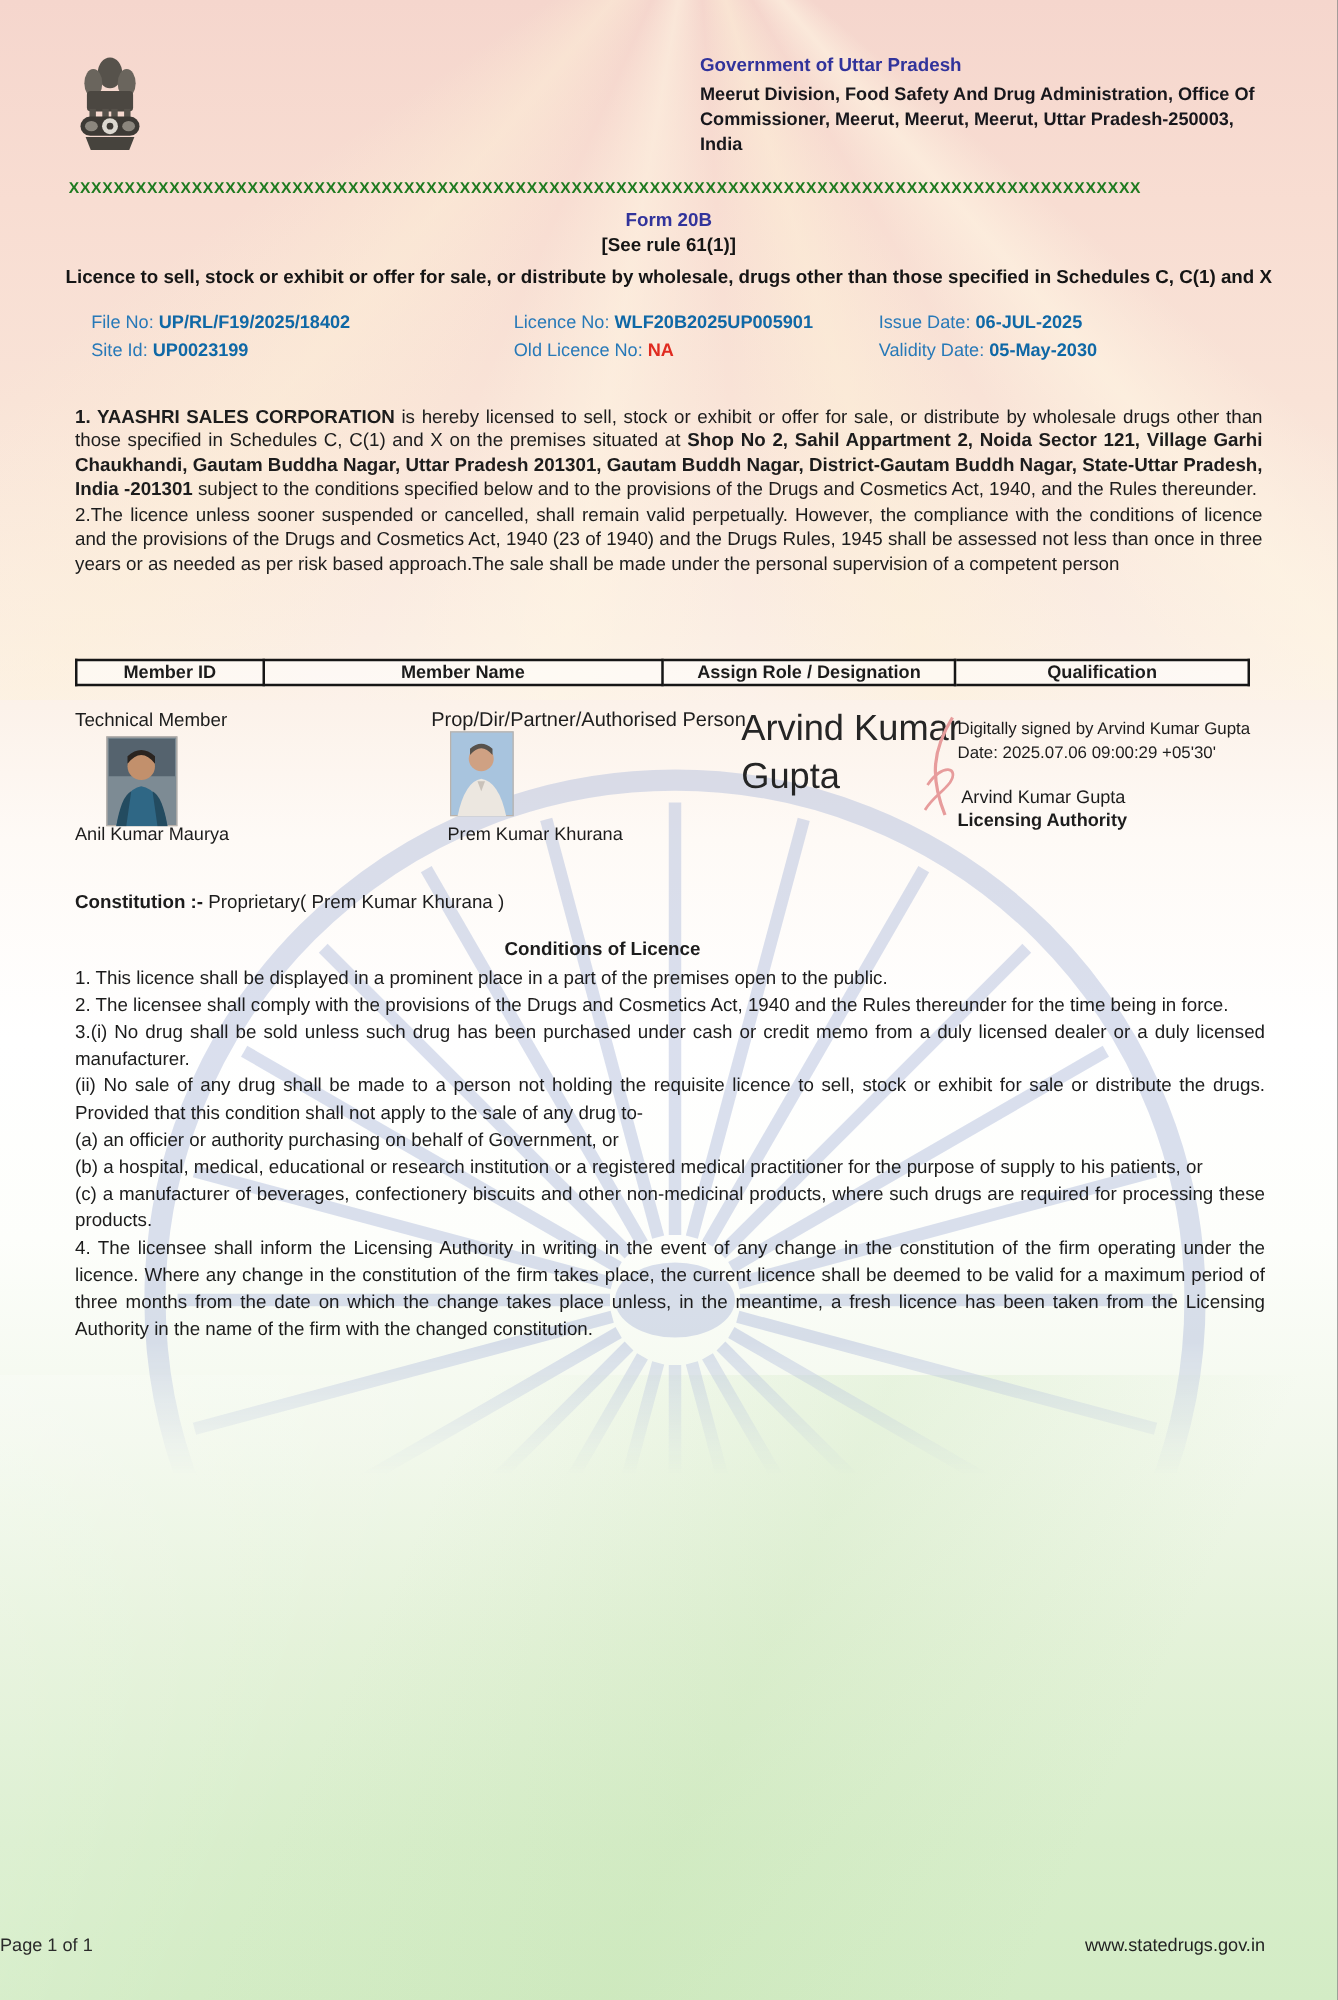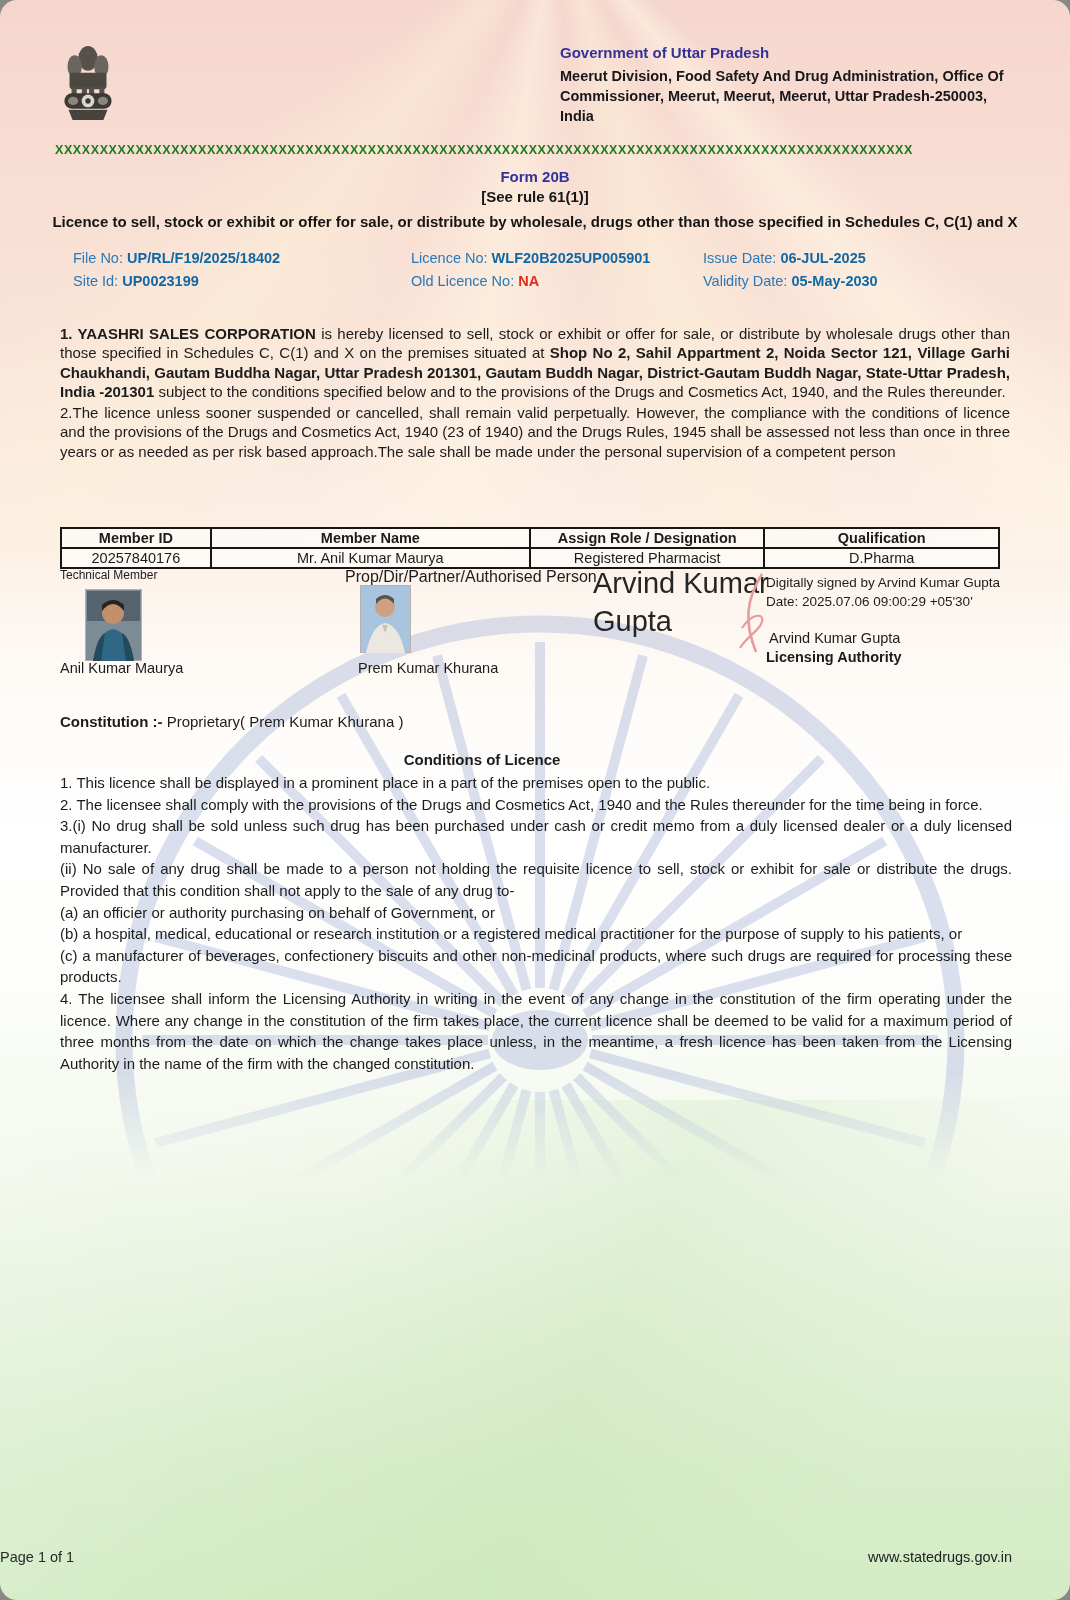--- a/index.html
+++ b/index.html
@@ -4,21 +4,20 @@
 <style>
   * { margin:0; padding:0; box-sizing:border-box; }
   body { background:#888; font-family:"Liberation Sans", sans-serif; }
   .page {
     position:relative; width:1070px; height:1600px; margin:0 auto; overflow:hidden;
     color:#1c1c1c;
     background:linear-gradient(180deg,
       #f5d6cd 0%, #f8ddd2 10%, #f9e3d7 20%, #fbeee4 32%,
       #fefaf6 42%, #ffffff 52%, #fdfefb 62%, #f2f8ec 72%,
       #e4f2d9 82%, #d8eecb 92%, #d3ecc5 100%);
-    border-radius:17px;
   }
   .rays {
     position:absolute; left:0; top:0; width:1070px; height:560px; pointer-events:none;
     background:conic-gradient(from 130deg at 52% -14%,
       rgba(255,247,228,0) 0deg, rgba(255,247,228,.55) 9deg, rgba(255,247,228,0) 20deg,
       rgba(253,241,216,.5) 33deg, rgba(255,247,228,0) 46deg, rgba(255,247,228,.5) 60deg,
       rgba(255,247,228,0) 74deg, rgba(253,241,216,.45) 90deg, rgba(255,247,228,0) 106deg);
   }
   .greenstreak {
     position:absolute; left:0; top:1100px; width:1070px; height:500px; pointer-events:none;
@@ -48,21 +47,21 @@
   .val-red { color:#e02b20; font-weight:bold; }
 
   .clauses { left:60px; top:324px; width:950px; font-size:15px; line-height:1.295; text-align:justify; color:#1c1c1c; }
   .clauses p { margin-bottom:1px; }
 
   table.members { position:absolute; left:60px; top:527px; width:940px; border-collapse:collapse; font-size:14.5px; }
   table.members th, table.members td { border:2px solid #161616; text-align:center; padding:1px 4px; background:rgba(255,255,255,.55); }
   table.members th { font-weight:bold; }
   .col-id { width:150px; } .col-name { width:320px; } .col-role { width:235px; } .col-q { width:235px; }
 
-  .tech-label { left:60px; top:568px; font-size:12px; }
+  .tech-label { left:60px; top:568px; font-size:15px; }
   .prop-label { left:345px; top:568px; font-size:16px; }
   .photo-a { left:85px; top:589px; }
   .photo-b { left:360px; top:585px; }
   .name-a { left:60px; top:660px; font-size:14.5px; }
   .name-b { left:358px; top:660px; font-size:14.5px; }
 
   .sig-big { left:593px; top:565px; width:190px; font-size:29px; line-height:1.3; color:#252525; }
   .sig-flourish { left:736px; top:570px; }
   .sig-digital { left:766px; top:574px; width:278px; font-size:13.5px; line-height:1.4; color:#1c1c1c; }
   .sig-name { left:769px; top:630px; font-size:14.5px; }
@@ -156,26 +155,20 @@
   </div>
 
   <table class="members">
     <tbody>
         <tr>
       <th class="col-id">Member ID</th>
       <th class="col-name">Member Name</th>
       <th class="col-role">Assign Role / Designation</th>
       <th class="col-q">Qualification</th>
     </tr>
-    <tr>
-      <td>20257840176</td>
-      <td>Mr. Anil Kumar Maurya</td>
-      <td>Registered Pharmacist</td>
-      <td>D.Pharma</td>
-    </tr>
   </tbody>
     </table>
 
   <div class="abs tech-label">Technical Member</div>
   <div class="abs prop-label">Prop/Dir/Partner/Authorised Person</div>
 
   <svg class="abs photo-a" width="57" height="72" viewBox="0 0 57 72">
     <rect x="0" y="0" width="57" height="72" fill="#7d8b94" stroke="#b9b2ac" stroke-width="2"></rect>
     <rect x="2" y="2" width="53" height="30" fill="#55636e"></rect>
     <circle cx="28" cy="24" r="11" fill="#c2906c"></circle>

